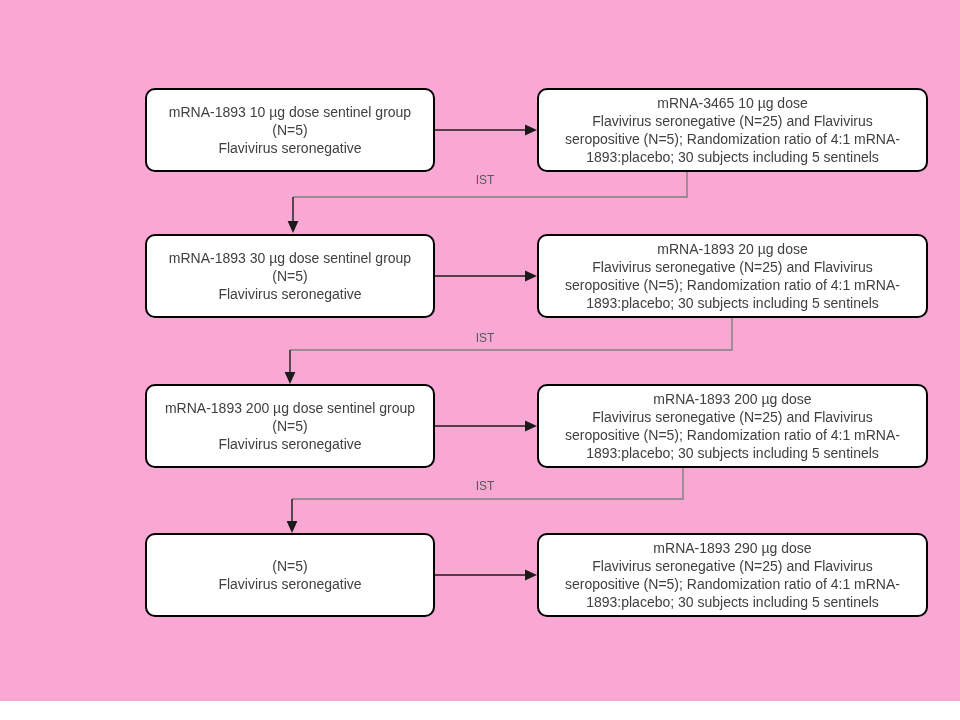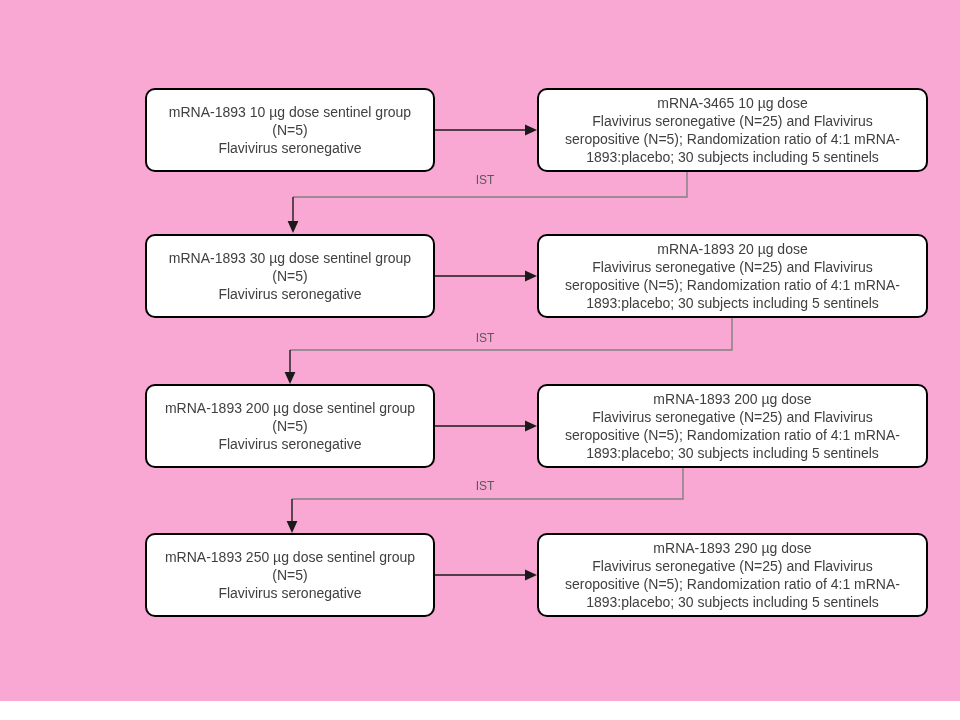--- a/index.html
+++ b/index.html
@@ -123,21 +123,20 @@
     <div class="line">Flavivirus seronegative</div>
   </div>
   <div class="box expansion-box row3">
     <div class="line">mRNA-1893 200 µg dose</div>
     <div class="line">Flavivirus seronegative (N=25) and Flavivirus</div>
     <div class="line">seropositive (N=5); Randomization ratio of 4:1 mRNA-</div>
     <div class="line">1893:placebo; 30 subjects including 5 sentinels</div>
   </div>
 
   <div class="box sentinel-box row4">
-    <div class="line">mRNA-1893 250 µg dose sentinel group</div>
     <div class="line">(N=5)</div>
     <div class="line">Flavivirus seronegative</div>
   </div>
   <div class="box expansion-box row4">
     <div class="line">mRNA-1893 290 µg dose</div>
     <div class="line">Flavivirus seronegative (N=25) and Flavivirus</div>
     <div class="line">seropositive (N=5); Randomization ratio of 4:1 mRNA-</div>
     <div class="line">1893:placebo; 30 subjects including 5 sentinels</div>
   </div>
 

